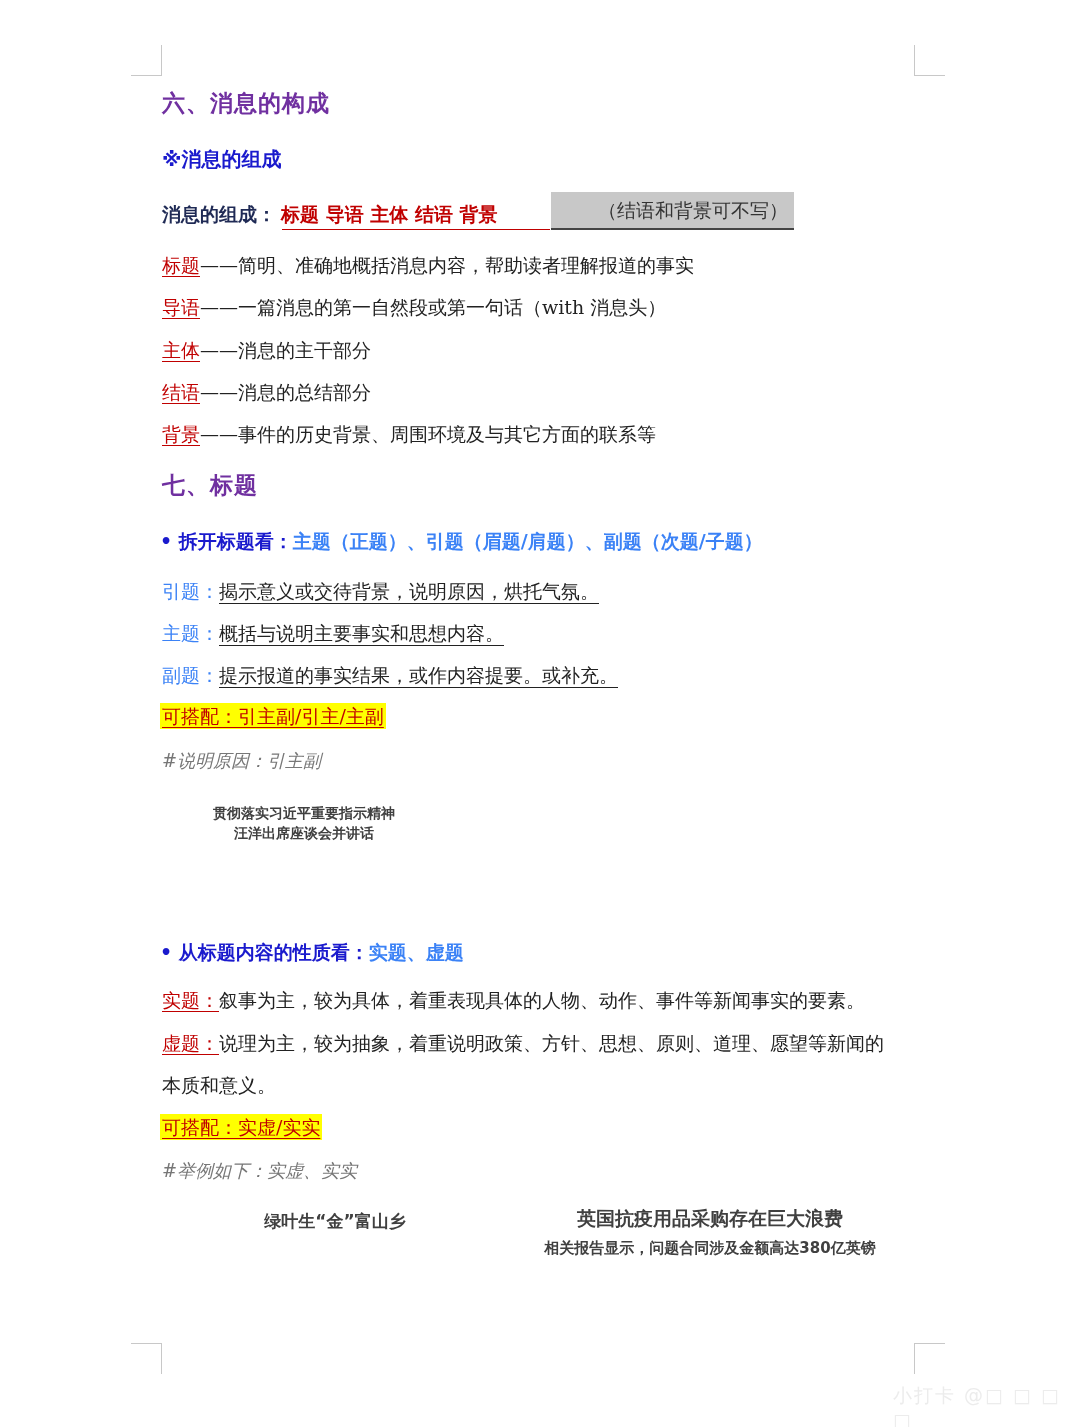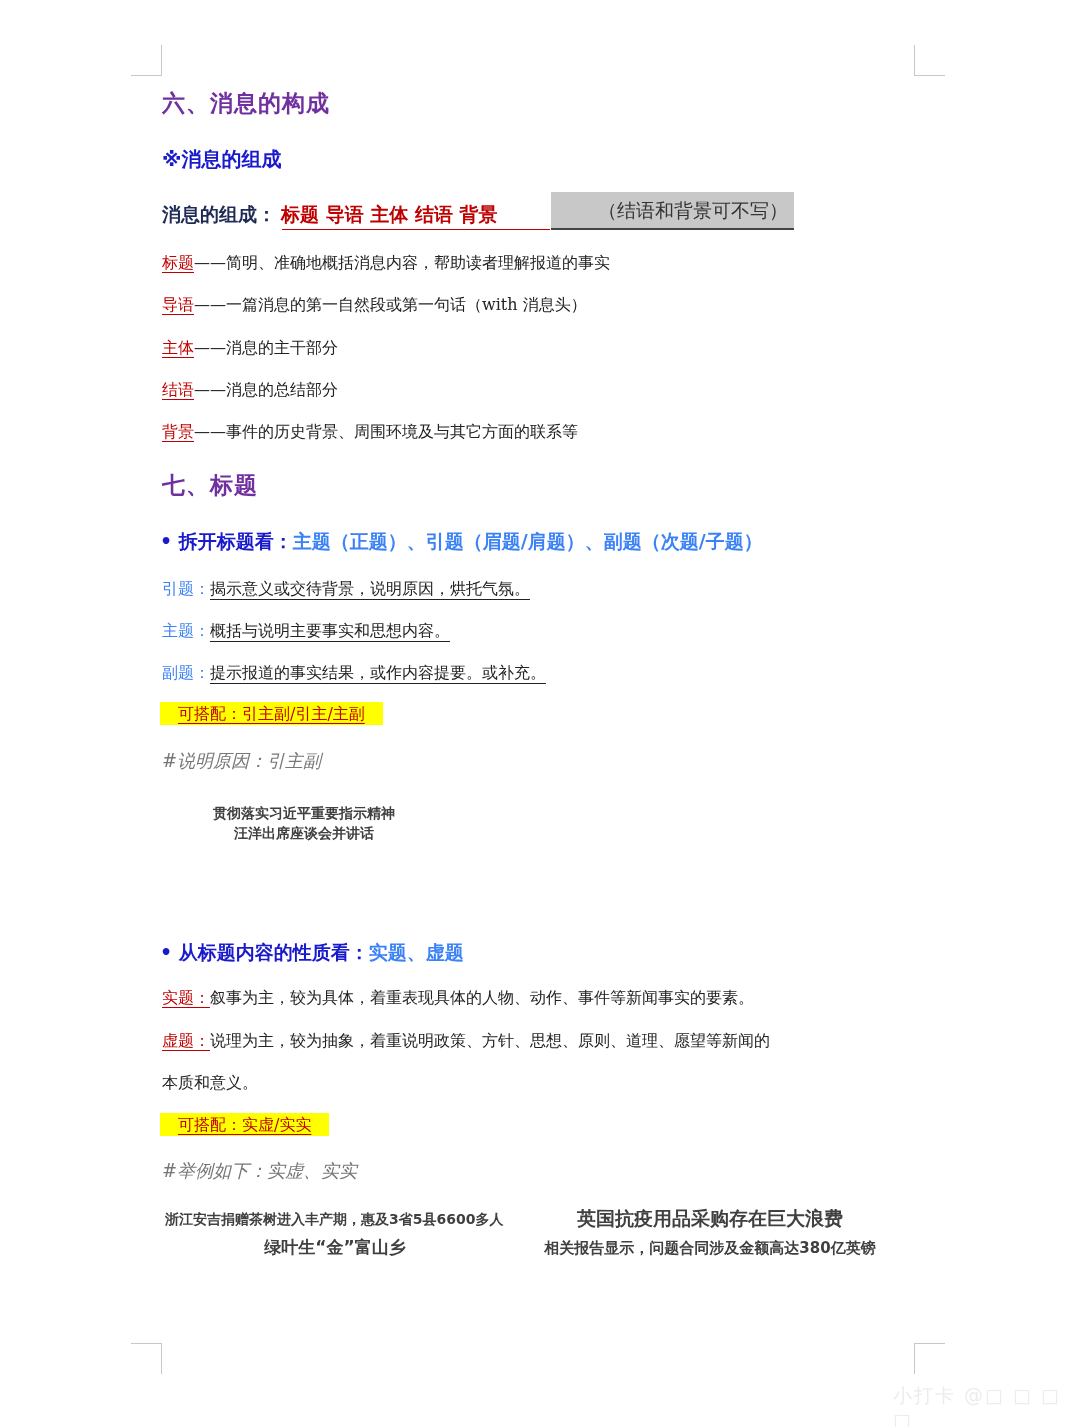--- a/index.html
+++ b/index.html
@@ -12,24 +12,24 @@
   .c-tr { left:914px; top:45px; border-left-width:1px; border-bottom-width:1px; }
   .c-bl { left:131px; top:1343px; border-right-width:1px; border-top-width:1px; }
   .c-br { left:914px; top:1343px; border-left-width:1px; border-top-width:1px; }
 
   .abs { position:absolute; white-space:nowrap; }
   .h1 { font-family:"DejaVu Sans",sans-serif; font-weight:bold; color:#7030a0; font-size:23px; letter-spacing:1px; }
   .h2 { font-family:"DejaVu Sans",sans-serif; font-weight:bold; color:#1a1acd; font-size:20px; }
   .navy { font-weight:bold; color:#1f2a55; font-size:19px; }
   .red { color:#3b82f6; }
   .redb { color:#c00000; font-weight:bold; }
-  .body { font-size:16px; color:#222; }
+  .body { font-size:19px; color:#222; }
   .term { color:#c00000; text-decoration:underline; text-underline-offset:4px; }
   .ul { text-decoration:underline; text-underline-offset:5px; }
-  .hl { background:#ffff00; color:#c00000; text-decoration:underline; text-underline-offset:4px; padding:2px 18px; }
+  .hl { background:#ffff00; color:#c00000; text-decoration:underline; text-underline-offset:4px; padding:2px 2px; }
   .example { font-style:italic; color:#777; font-size:18px; }
   .greybox { background:#c8c8c8; padding:3px 6px; color:#333; border-bottom:2px solid #444; }
   .bullet { font-family:"DejaVu Sans",sans-serif; font-weight:bold; color:#1a1acd; font-size:19px; }
   .bullet .red { font-family:"DejaVu Serif",serif; }
   .news { position:absolute; font-family:"DejaVu Sans",sans-serif; font-weight:bold; color:#404040; text-align:center; white-space:nowrap; }
   .watermark { position:absolute; left:893px; top:1383px; font-family:"DejaVu Sans",sans-serif; font-size:19px; color:#ececec; letter-spacing:2px; }
   .redline { position:absolute; left:282px; top:229px; width:268px; height:1px; background:#c00000; }
 </style>
 </head>
 <body>
@@ -104,21 +104,20 @@
   <span class="term">虚题：</span><span>说理为主，较为抽象，着重说明政策、方针、思想、原则、道理、愿望等新闻的</span>
 </div>
 <div class="abs body" style="left:162px;top:1073px;">本质和意义。</div>
 
 <div class="abs body" style="left:160px;top:1115px;">
   <span class="hl">可搭配：实虚/实实</span>
 </div>
 <div class="abs example" style="left:162px;top:1159px;">#举例如下：实虚、实实</div>
 
 <div class="news" style="left:165px;top:1206px;width:340px;">
-  <div style="font-size:14px;line-height:26px;text-align:left;">浙江安吉捐赠茶树进入丰产期，惠及3省5县6600多人</div>
   <div style="font-size:17px;line-height:30px;">绿叶生“金”富山乡</div>
 </div>
 
 <div class="news" style="left:525px;top:1202px;width:370px;">
   <div style="font-size:19px;line-height:32px;">英国抗疫用品采购存在巨大浪费</div>
   <div style="font-size:15px;line-height:28px;">相关报告显示，问题合同涉及金额高达380亿英镑</div>
 </div>
 
 <div class="watermark">小打卡 @□ □ □ □</div>
 

